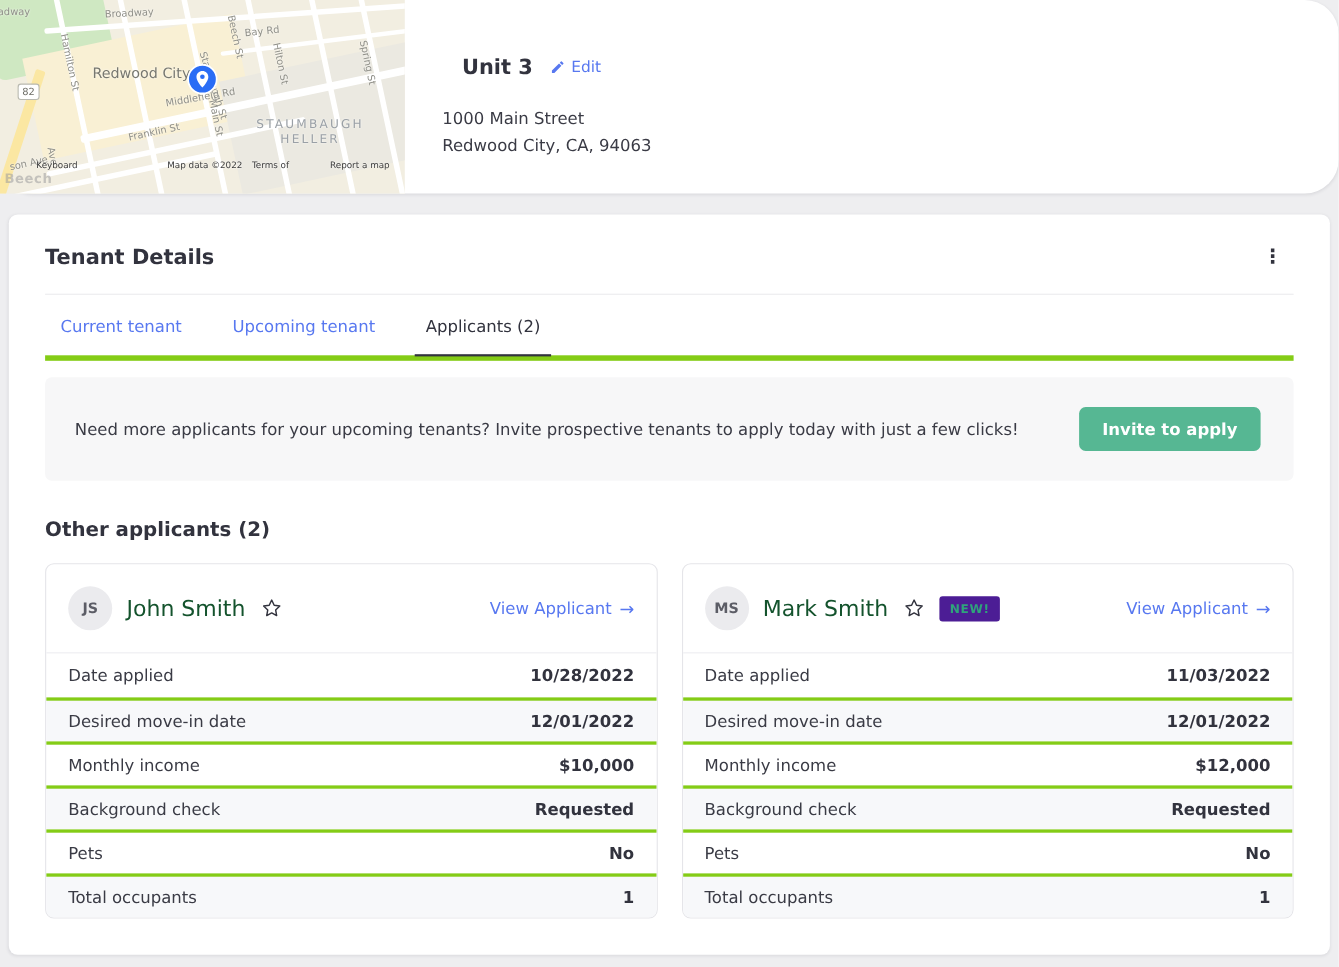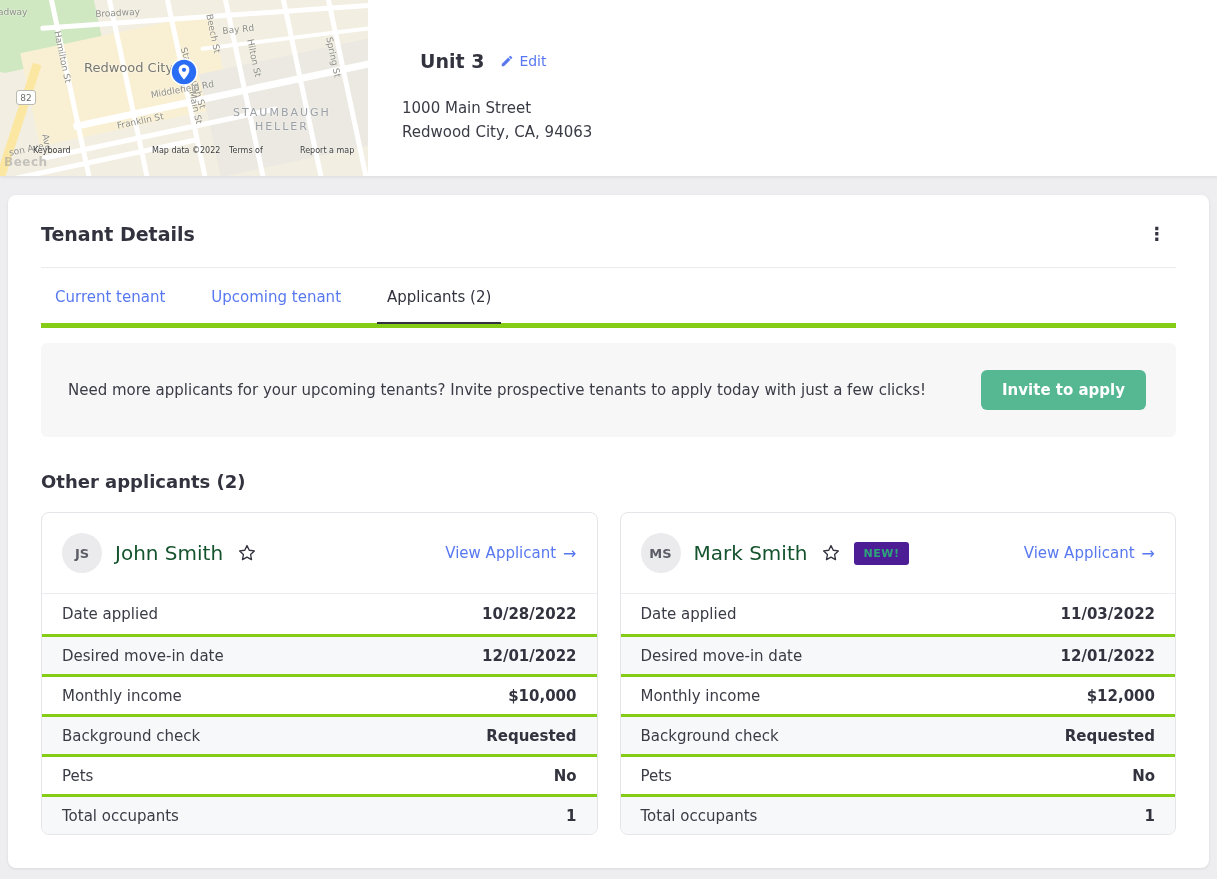--- a/index.html
+++ b/index.html
@@ -5,21 +5,21 @@
   * { margin:0; padding:0; box-sizing:border-box; }
   body {
     width:1217px; min-height:879px;
     background:#eeeef0;
     font-family:"DejaVu Sans","Liberation Sans",sans-serif;
     color:#32333e;
   }
 
   
   .unit-card { display:flex; width:100%; height:176px; background:#fff;
-    box-shadow:0 1px 3px rgba(40,40,60,.10); position:relative; }
+    box-shadow:0 1px 3px rgba(40,40,60,.10); position:relative;border-radius:31px; }
 
   .map { position:relative; width:368px; height:176px; flex:0 0 368px;
     background:#f2eee1; overflow:hidden; cursor:grab; }
   .patch, .road { position:absolute; }
   .road { background:#fff; border-radius:2px; }
   .road.yellow { background:#fbe7a2; }
   .map-label { position:absolute; font-size:9px; color:#8f8f88; white-space:nowrap;
     transform-origin:0 0; text-shadow:0 0 2px #fff; }
   .map-label.city { font-size:13px; color:#77776f; }
   .map-label.district { font-size:11px; color:#9aa0a6; letter-spacing:2px; text-align:center; line-height:14px; }
@@ -113,21 +113,21 @@
     <div class="map-label" style="left:150px;top:90px;transform:rotate(-10deg);">Middlefield Rd</div>
     <div class="map-label" style="left:197px;top:90px;transform:rotate(78deg);">Main St</div>
     <div class="map-label district" style="left:233px;top:106px;">
       <span>STAUMBAUGH</span><br>
       <span>HELLER</span>
     </div>
     <div class="map-label" style="left:116px;top:121px;transform:rotate(-12deg);">Franklin St</div>
     <div class="map-label" style="left:50px;top:133px;transform:rotate(78deg);">Ave</div>
     <div class="map-label" style="left:8px;top:148px;transform:rotate(-12deg);">son Ave</div>
 
-    <div class="hwy-badge" style="left:16px;top:90px;">
+    <div class="hwy-badge" style="left:16px;top:76px;">
       <span>82</span>
     </div>
 
     <div class="map-pin" style="left:170px;top:58px;">
       <svg width="28" height="28" viewBox="0 0 28 28">
         <circle cx="14" cy="14" r="13" fill="#2a6df5" stroke="#fff" stroke-width="1.6"></circle>
         <path d="M14 6.5c-3 0-5.4 2.4-5.4 5.4 0 4 5.4 9.6 5.4 9.6s5.4-5.6 5.4-9.6c0-3-2.4-5.4-5.4-5.4z" fill="#fff"></path>
         <circle cx="14" cy="11.8" r="2.1" fill="#2a6df5"></circle>
       </svg>
     </div>

